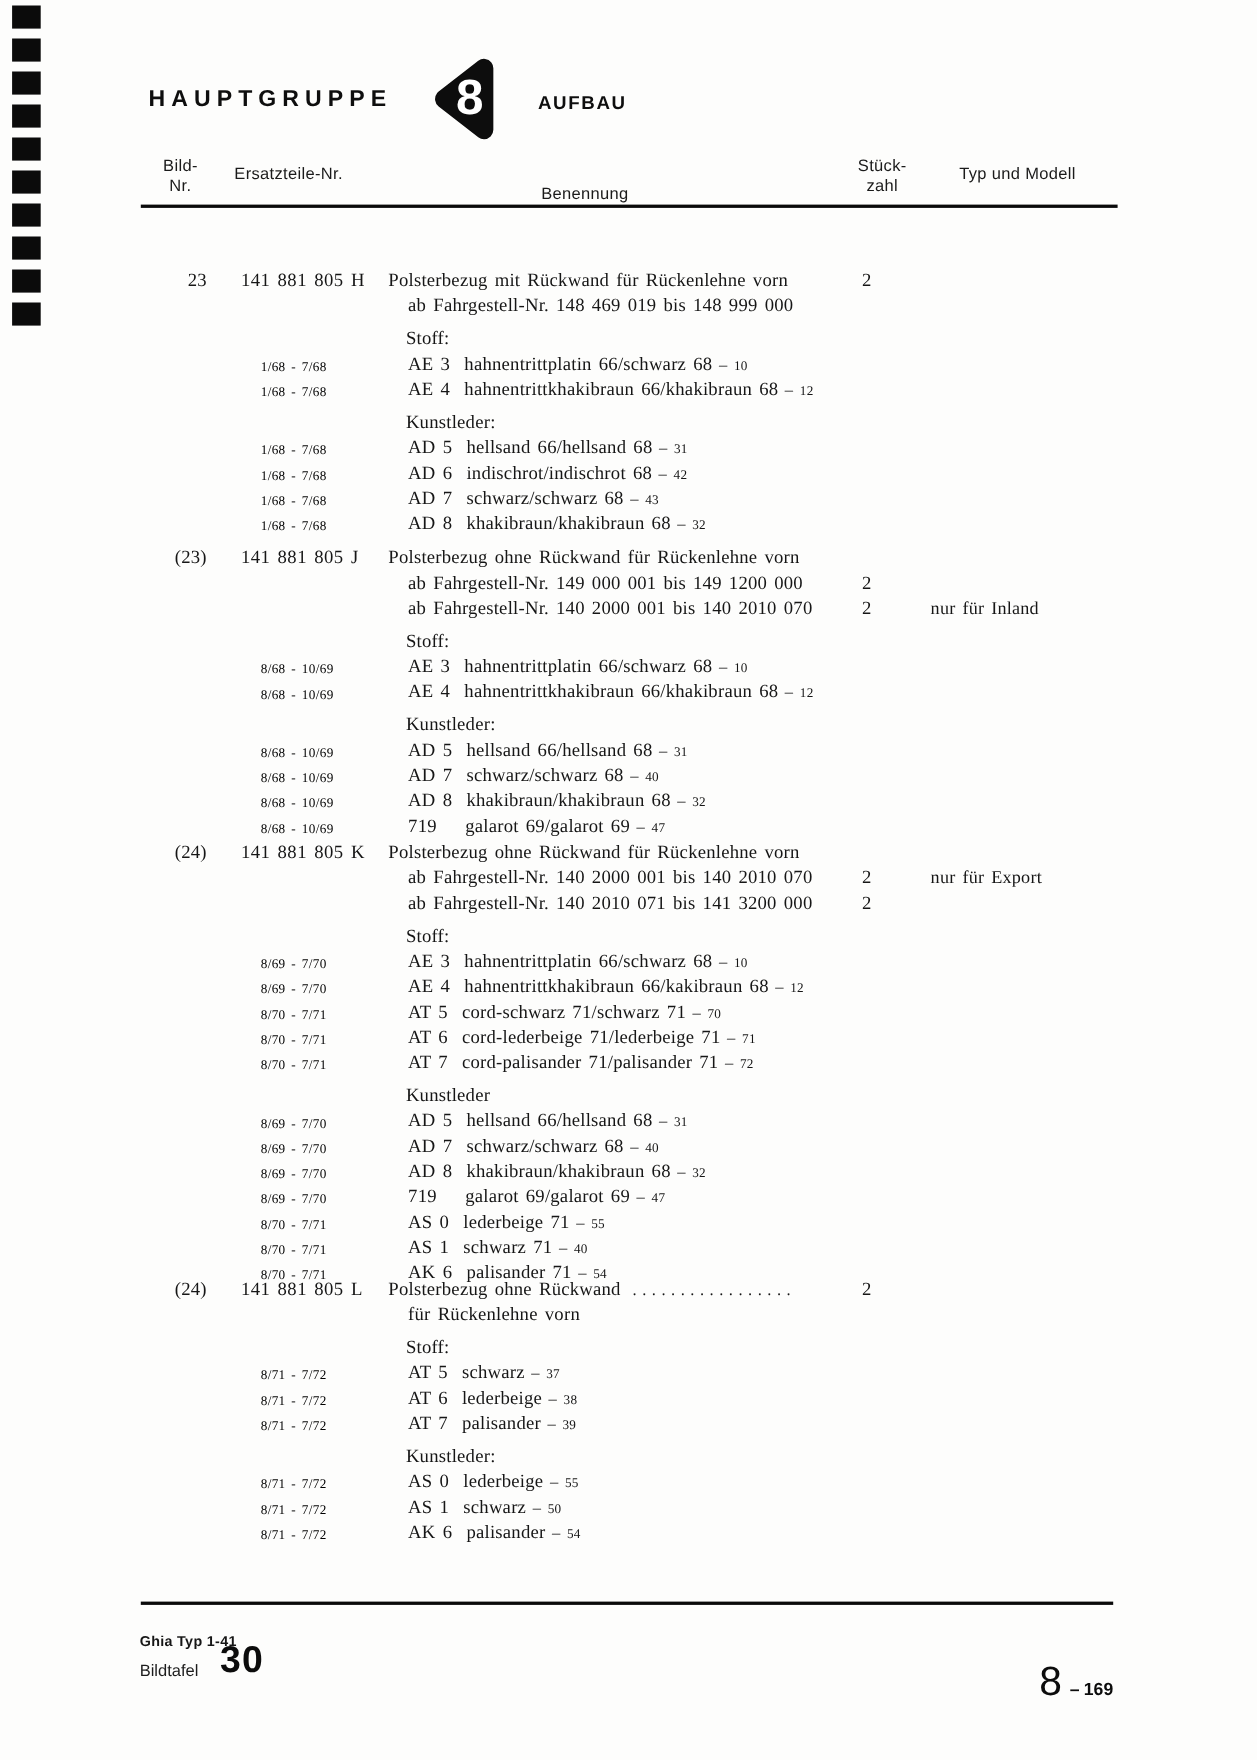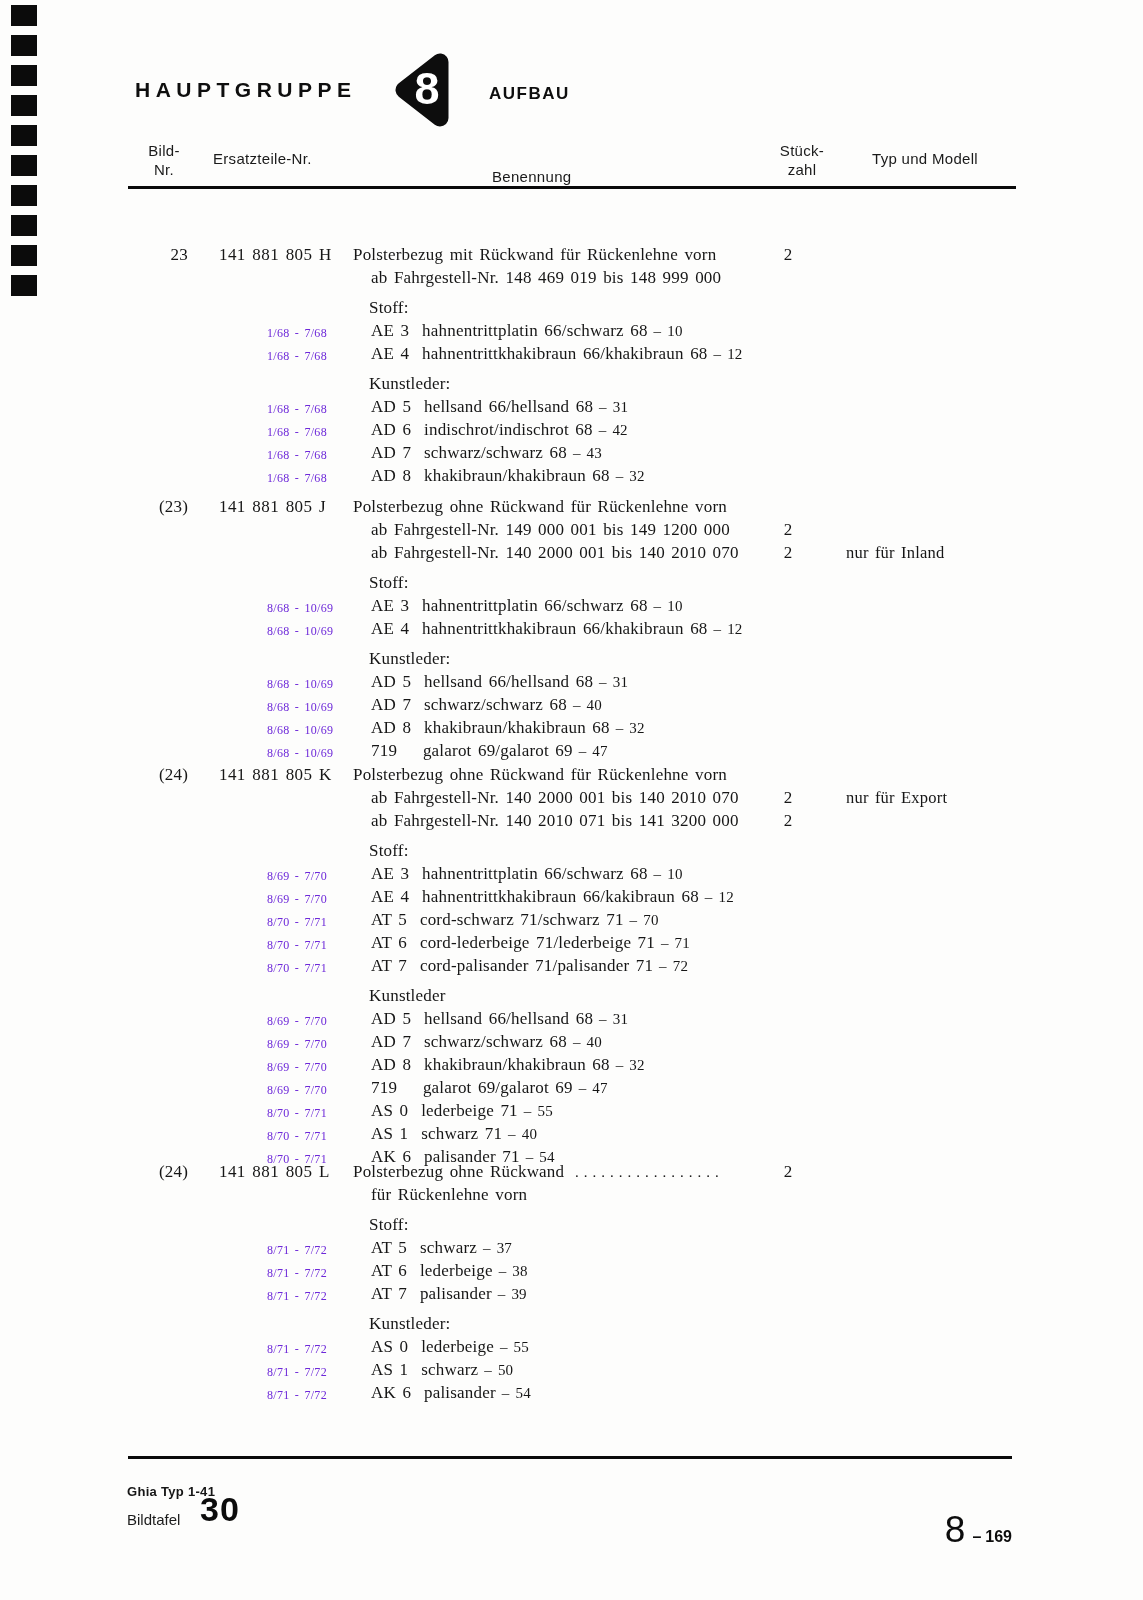--- a/index.html
+++ b/index.html
@@ -34,24 +34,24 @@
   
   .entry{position:absolute;left:0;right:0;}
   .line{position:relative;height:23px;font-size:17px;letter-spacing:0.2px;word-spacing:2px;font-family:Liberation Serif, serif;}
   .heading-line{margin-top:7px;}
   .c-bild{position:absolute;left:128px;width:60px;text-align:right;}
   .c-part{position:absolute;left:219px;letter-spacing:0.4px;}
   .c-name{position:absolute;left:371px;white-space:pre;}
   .c-name.first{left:353px;}
   .c-heading{position:absolute;left:369px;}
   .c-var{position:absolute;left:371px;white-space:pre;}
-  .c-date{position:absolute;left:237px;top:5px;font-size:12px;letter-spacing:0.3px;color:#6d28d9;margin-left:30px;}
+  .c-date{position:absolute;left:237px;top:5px;font-size:12px;letter-spacing:0.3px;color:#000000;}
   .c-qty{position:absolute;left:770px;width:36px;text-align:center;}
   .c-model{position:absolute;left:846px;font-size:16.5px;}
-  .v-num{font-size:15px;}
+  .v-num{font-size:12px;}
   .v-dash{font-size:15px;}
   .v-dots{font-size:15px;letter-spacing:5px;}
   
   .ft-ghia{position:absolute;left:127px;top:1472px;font-size:13px;font-weight:700;letter-spacing:0.3px;margin-top:12px;}
   .ft-bildtafel{position:absolute;left:127px;top:1511px;font-size:15px;color:#1c1c1c;}
   .ft-plate{position:absolute;left:200px;top:1490px;font-size:34px;font-weight:700;letter-spacing:1px;color:#0c0c0c;}
   .ft-page{position:absolute;right:131px;top:1490px;display:flex;align-items:baseline;color:#0c0c0c;}
   .ft-page .pg-big{font-size:37px;font-weight:400;}
   .ft-page .pg-dash{font-size:16px;font-weight:700;margin:0 4px 0 7px;}
   .ft-page .pg-num{font-size:16px;font-weight:700;margin-top:38px;}

